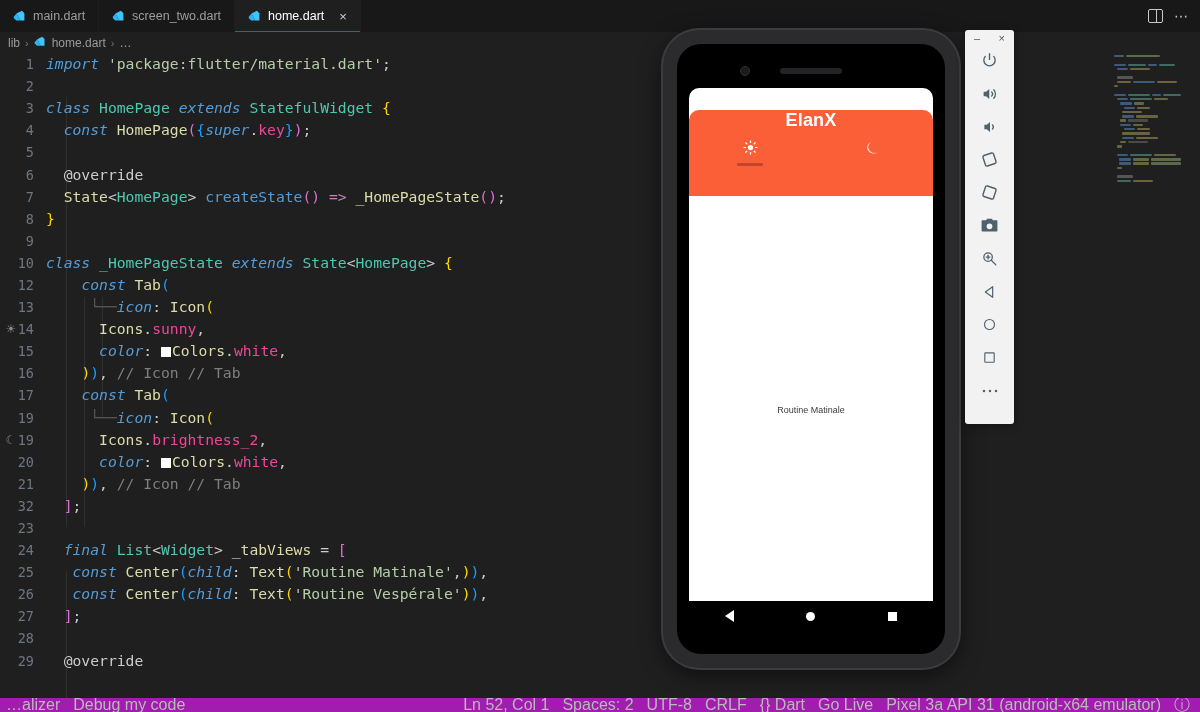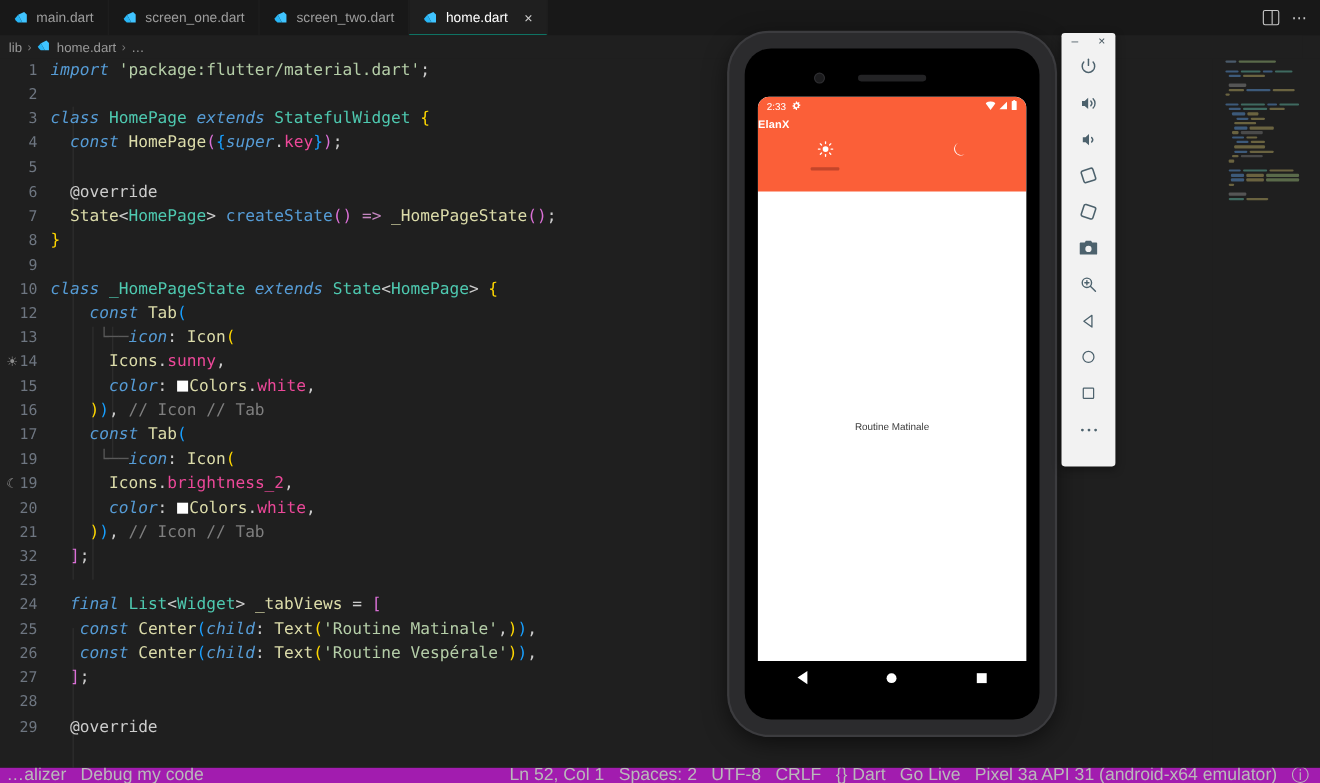--- a/index.html
+++ b/index.html
@@ -115,22 +115,22 @@
     position: absolute; left: 12px; top: 44px; width: 244px; height: 513px;
     background: #ffffff; border-radius: 10px 10px 0 0; overflow: hidden;
   }
   .appbar { height: 86px; background: #fb5f38; border-radius: 10px 10px 0 0; position: relative; }
   .sysbar {
     height: 17px; display: flex; align-items: center;
     padding: 0 8px; color: #ffffff; font-size: 9px; gap: 5px;
   }
   .sysbar .right { margin-left: auto; display: flex; align-items: center; gap: 3px; }
   .app-title {
-    color: #ffffff; font-size: 10px; font-weight: bold;
-    margin-top: 3px; letter-spacing: .2px;
+    text-align: center; color: #ffffff; font-size: 18px; font-weight: bold;
+    margin-top: 22px; letter-spacing: .2px;
   }
   .apptabs { display: flex; margin-top: 9px; position: relative; }
   .apptab {
     flex: 1; text-align: center; color: #ffffff; font-size: 15px; position: relative;
   }
   .apptab.sel::after {
     content: ""; position: absolute; left: 50%; transform: translateX(-50%);
     bottom: -8px; width: 26px; height: 3px; background: #c4452a; border-radius: 1px;
   }
   .app-body {
@@ -186,29 +186,20 @@
       </span>
       <span>main.dart</span>
     </div>
     <div class="tab">
       <span class="dartlogo">
         <svg viewBox="0 0 16 16" width="13" height="13">
             <path d="M4.3 4.3 11 1 14 4v9H9L4.3 4.3z" fill="#40c4ff"></path>
             <path d="M1 8.2 4.3 4.3 9 13H4L1 10V8.2z" fill="#29b6f6"></path>
           </svg>
       </span>
-      <span>screen_one.dart</span>
-    </div>
-    <div class="tab">
-      <span class="dartlogo">
-        <svg viewBox="0 0 16 16" width="13" height="13">
-            <path d="M4.3 4.3 11 1 14 4v9H9L4.3 4.3z" fill="#40c4ff"></path>
-            <path d="M1 8.2 4.3 4.3 9 13H4L1 10V8.2z" fill="#29b6f6"></path>
-          </svg>
-      </span>
       <span>screen_two.dart</span>
     </div>
     <div class="tab active">
       <span class="dartlogo">
         <svg viewBox="0 0 16 16" width="13" height="13">
             <path d="M4.3 4.3 11 1 14 4v9H9L4.3 4.3z" fill="#40c4ff"></path>
             <path d="M1 8.2 4.3 4.3 9 13H4L1 10V8.2z" fill="#29b6f6"></path>
           </svg>
       </span>
       <span>home.dart</span>
@@ -467,46 +458,20 @@
   </div>
 
   <div class="emu-wrap">
     <div class="phone-frame">
       <div class="phone-screen">
         <div class="notch-cam"></div>
         <div class="earpiece"></div>
 
         <div class="app-area">
           <div class="appbar">
-            <div class="sysbar">
-              <span>2:33</span>
-              <span>
-                <svg width="8" height="8" viewBox="0 0 16 16">
-                    <path fill="#fff" d="M8 5.2a2.8 2.8 0 100 5.6 2.8 2.8 0 000-5.6zM7 0h2l.3 2 1.4.6L12.4 1.4l1.4 1.4-1.2 1.7.6 1.4 2 .3v2l-2 .3-.6 1.4 1.2 1.7-1.4 1.4-1.7-1.2-1.4.6L9 16H7l-.3-2-1.4-.6-1.7 1.2-1.4-1.4 1.2-1.7-.6-1.4L.8 9.8v-2l2-.3.6-1.4L2.2 4.4 3.6 3l1.7 1.2 1.4-.6L7 0z"></path>
-                  </svg>
-              </span>
-              <span class="right">
-                <span>
-                  <svg width="9" height="8" viewBox="0 0 16 14">
-                      <path fill="#fff" d="M8 14 0 3.2C2.2 1.2 5 0 8 0s5.8 1.2 8 3.2L8 14z"></path>
-                    </svg>
-                </span>
-                <span>
-                  <svg width="8" height="8" viewBox="0 0 14 14">
-                      <path fill="#fff" d="M13 1v12H1L13 1z"></path>
-                    </svg>
-                </span>
-                <span>
-                  <svg width="6" height="9" viewBox="0 0 10 16">
-                      <rect x="3.5" y="0" width="3" height="1.6" fill="#fff"></rect>
-                      <rect x="1" y="1.6" width="8" height="14.4" rx="1" fill="#fff"></rect>
-                    </svg>
-                </span>
-              </span>
-            </div>
             <div class="app-title">ElanX</div>
             <div class="apptabs">
               <div class="apptab sel">
                 <span>
                   <svg width="15" height="15" viewBox="0 0 24 24">
                       <circle cx="12" cy="12" r="4.2" fill="#fff"></circle>
                       <g stroke="#fff" stroke-width="1.9" stroke-linecap="round">
                         <line x1="12" y1="1.5" x2="12" y2="4"></line>
                         <line x1="12" y1="20" x2="12" y2="22.5"></line>
                         <line x1="1.5" y1="12" x2="4" y2="12"></line>

